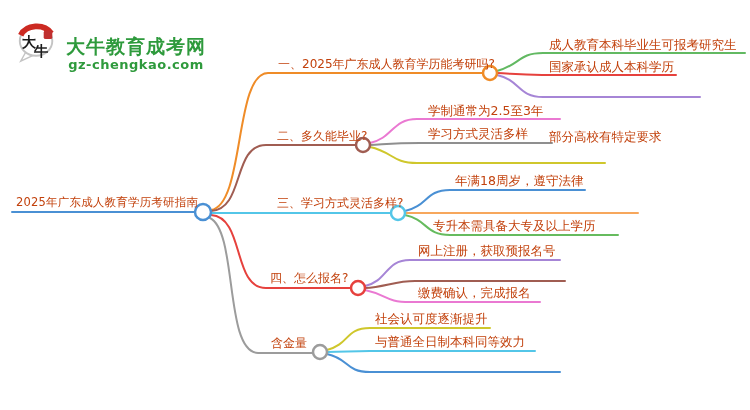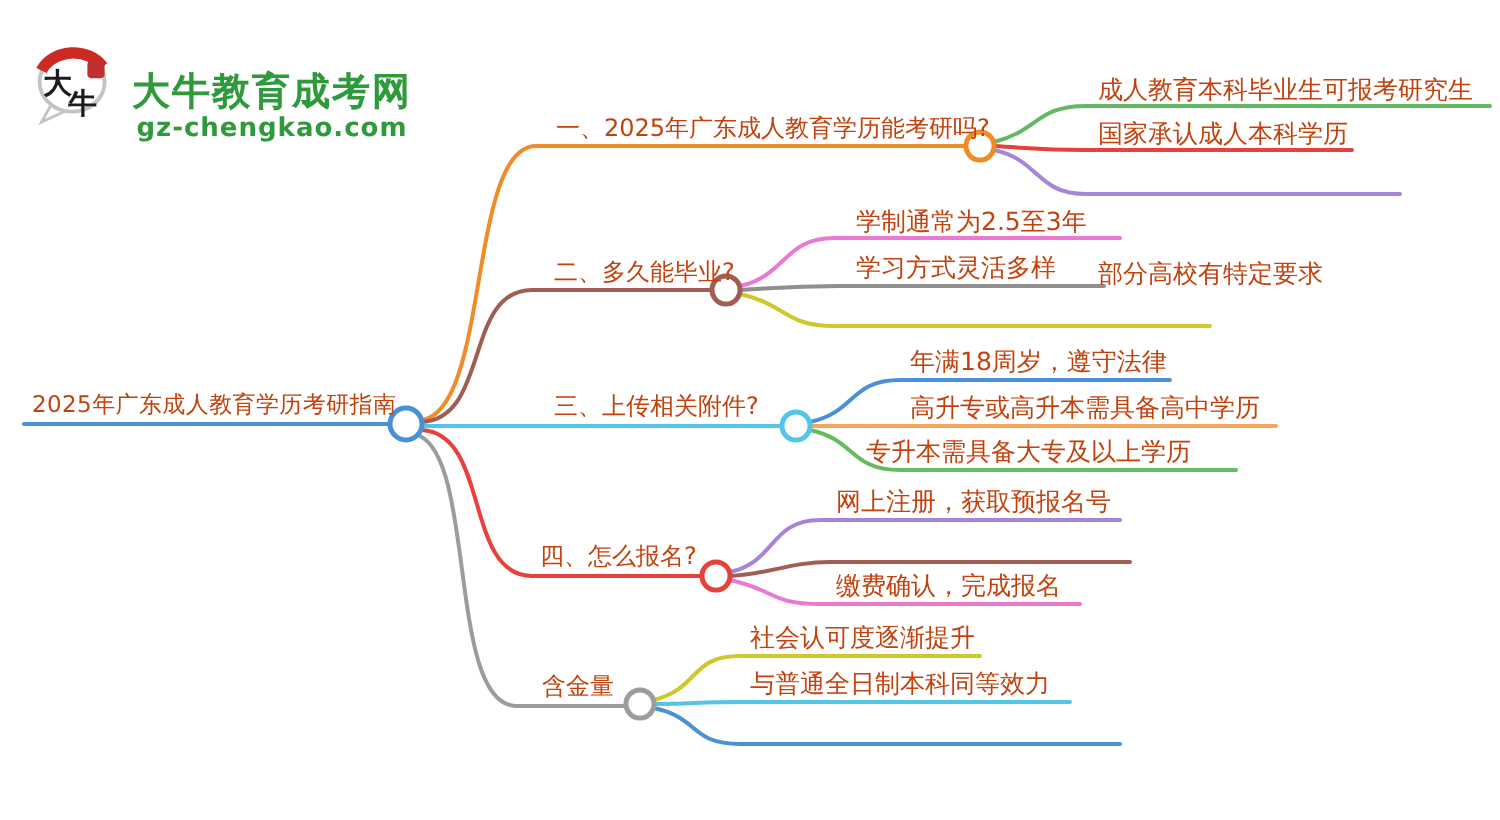--- a/index.html
+++ b/index.html
@@ -79,33 +79,32 @@
     <div class="logo-text">
       <div class="logo-name">大牛教育成考网</div>
       <div class="logo-domain">gz-chengkao.com</div>
     </div>
   </div>
 
   <div class="lbl root-lbl" style="left:16px;top:195px;">2025年广东成人教育学历考研指南</div>
 
   <div class="lbl branch-lbl" style="left:278px;top:57px;">一、2025年广东成人教育学历能考研吗?</div>
   <div class="lbl branch-lbl" style="left:277px;top:129px;">二、多久能毕业?</div>
-  <div class="lbl branch-lbl" style="left:277px;top:196px;">三、上传相关附件?</div>
+  <div class="lbl branch-lbl" style="left:277px;top:196px;">三、学习方式灵活多样?</div>
   <div class="lbl branch-lbl" style="left:270px;top:271px;">四、怎么报名?</div>
   <div class="lbl branch-lbl" style="left:271px;top:336px;">含金量</div>
 
   <div class="lbl sub-lbl" style="left:549px;top:37px;">成人教育本科毕业生可报考研究生</div>
   <div class="lbl sub-lbl" style="left:549px;top:59px;">国家承认成人本科学历</div>
   <div class="lbl sub-lbl" style="left:549px;top:81px;margin-top:48px;">部分高校有特定要求</div>
 
   <div class="lbl sub-lbl" style="left:428px;top:103px;">学制通常为2.5至3年</div>
   <div class="lbl sub-lbl" style="left:428px;top:126px;">学习方式灵活多样</div>
 
   <div class="lbl sub-lbl" style="left:455px;top:173px;">年满18周岁，遵守法律</div>
-  <div class="lbl sub-lbl" style="left:455px;top:196px;">高升专或高升本需具备高中学历</div>
   <div class="lbl sub-lbl" style="left:433px;top:218px;">专升本需具备大专及以上学历</div>
 
   <div class="lbl sub-lbl" style="left:418px;top:243px;">网上注册，获取预报名号</div>
   <div class="lbl sub-lbl" style="left:418px;top:285px;">缴费确认，完成报名</div>
 
   <div class="lbl sub-lbl" style="left:375px;top:334px;">与普通全日制本科同等效力</div>
   <div class="lbl sub-lbl" style="left:375px;top:311px;">社会认可度逐渐提升</div>
 
 </div>
 

